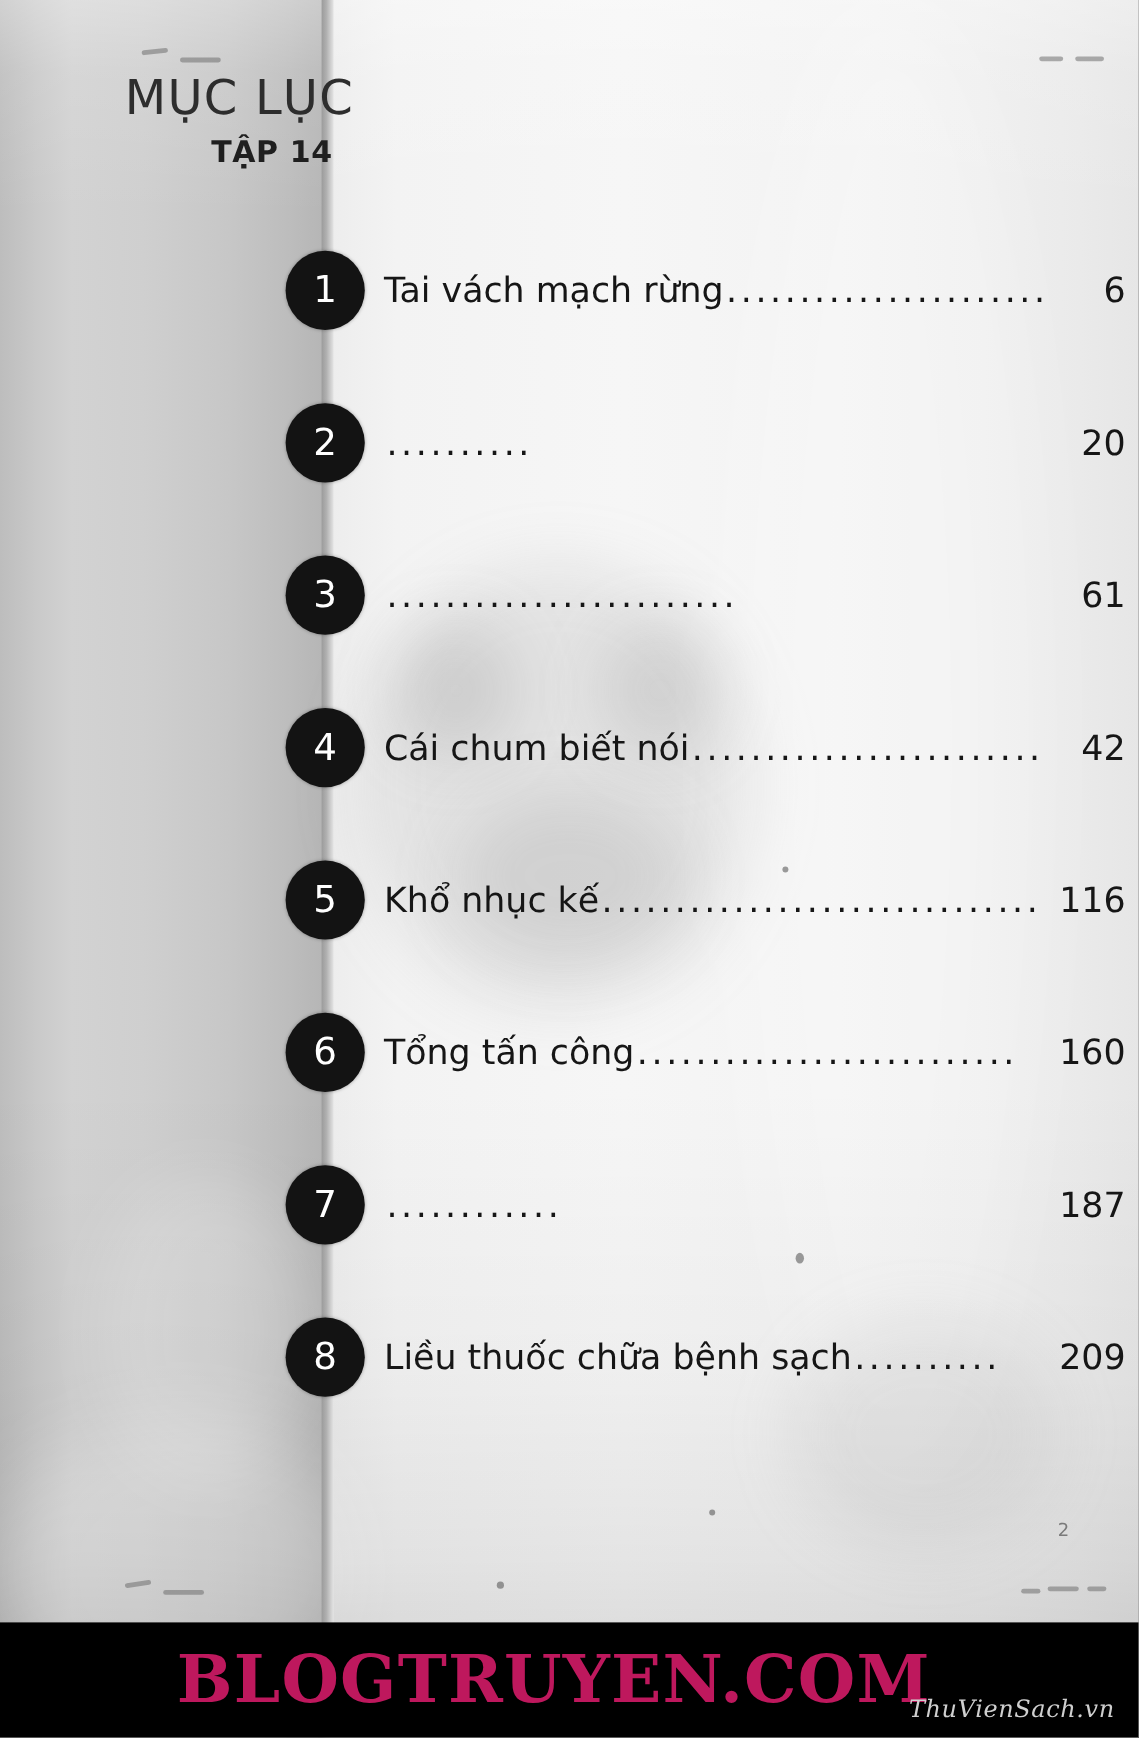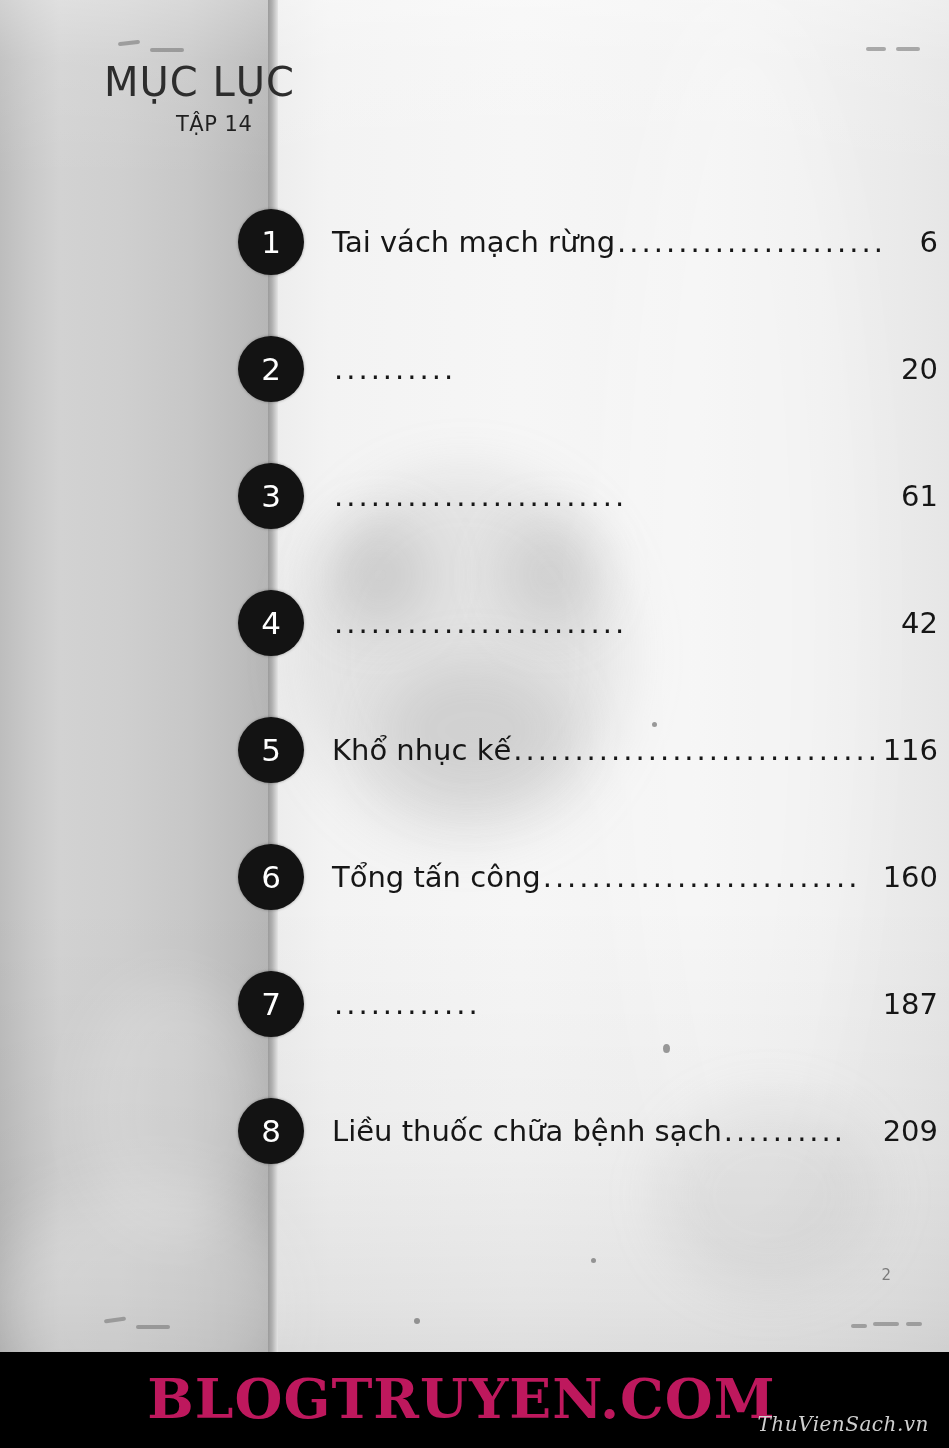--- a/index.html
+++ b/index.html
@@ -101,22 +101,22 @@
     font-size: 40px;
     letter-spacing: 1px;
     color: #2d2d2d;
     font-family: "DejaVu Sans", sans-serif;
     font-weight: 400;
     line-height: 1;
   }
   .tap-14 {
     margin-top: 10px;
     margin-left: 72px;
-    font-size: 21px;
-    font-weight: normal;
+    font-size: 25px;
+    font-weight: bold;
     color: #1f1f1f;
     font-family: "DejaVu Sans", sans-serif;
     letter-spacing: 0.5px;
   }
 
   
   .toc {
     position: absolute;
     left: 238px;
     top: 200px;
@@ -139,21 +139,21 @@
     align-items: center;
     justify-content: center;
     font-size: 31px;
     font-family: "DejaVu Sans", sans-serif;
     flex: 0 0 auto;
     box-shadow: 0 0 3px rgba(0,0,0,0.35);
   }
   .entry {
     display: flex;
     align-items: baseline;
-    margin-left: 28px;
+    margin-left: 16px;
     flex: 1 1 auto;
     min-width: 0;
     color: #161616;
     font-size: 29px;
     font-family: "DejaVu Sans", sans-serif;
     white-space: nowrap;
     justify-content: flex-end;
   }
   .entry-title { flex: 0 0 auto; }
   .leader {
@@ -285,20 +285,21 @@
       <div class="num-badge">3</div>
       <div class="entry">
         <span class="leader">........................</span>
         <span class="entry-page">61</span>
       </div>
     </div>
 
     <div class="toc-row">
       <div class="num-badge">4</div>
       <div class="entry">
+        <span class="entry-title">Cái chum biết nói</span>
         <span class="leader">........................</span>
         <span class="entry-page">42</span>
       </div>
     </div>
 
     <div class="toc-row">
       <div class="num-badge">5</div>
       <div class="entry">
         <span class="entry-title">Khổ nhục kế</span>
         <span class="leader">..............................</span>

